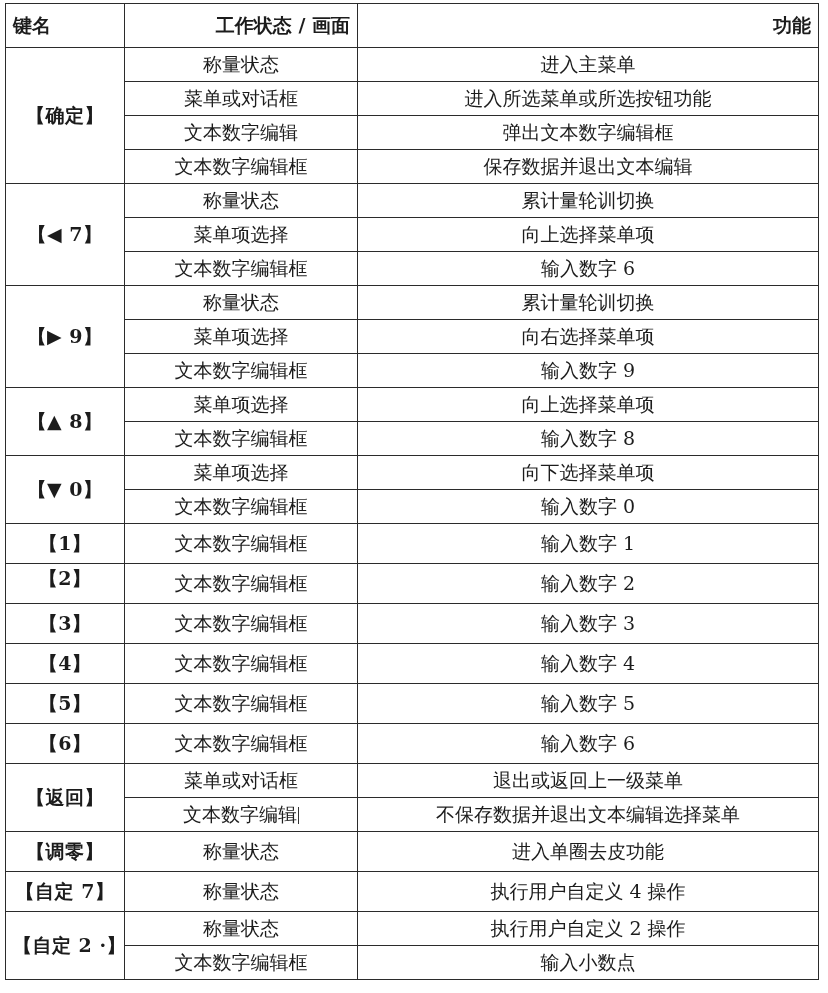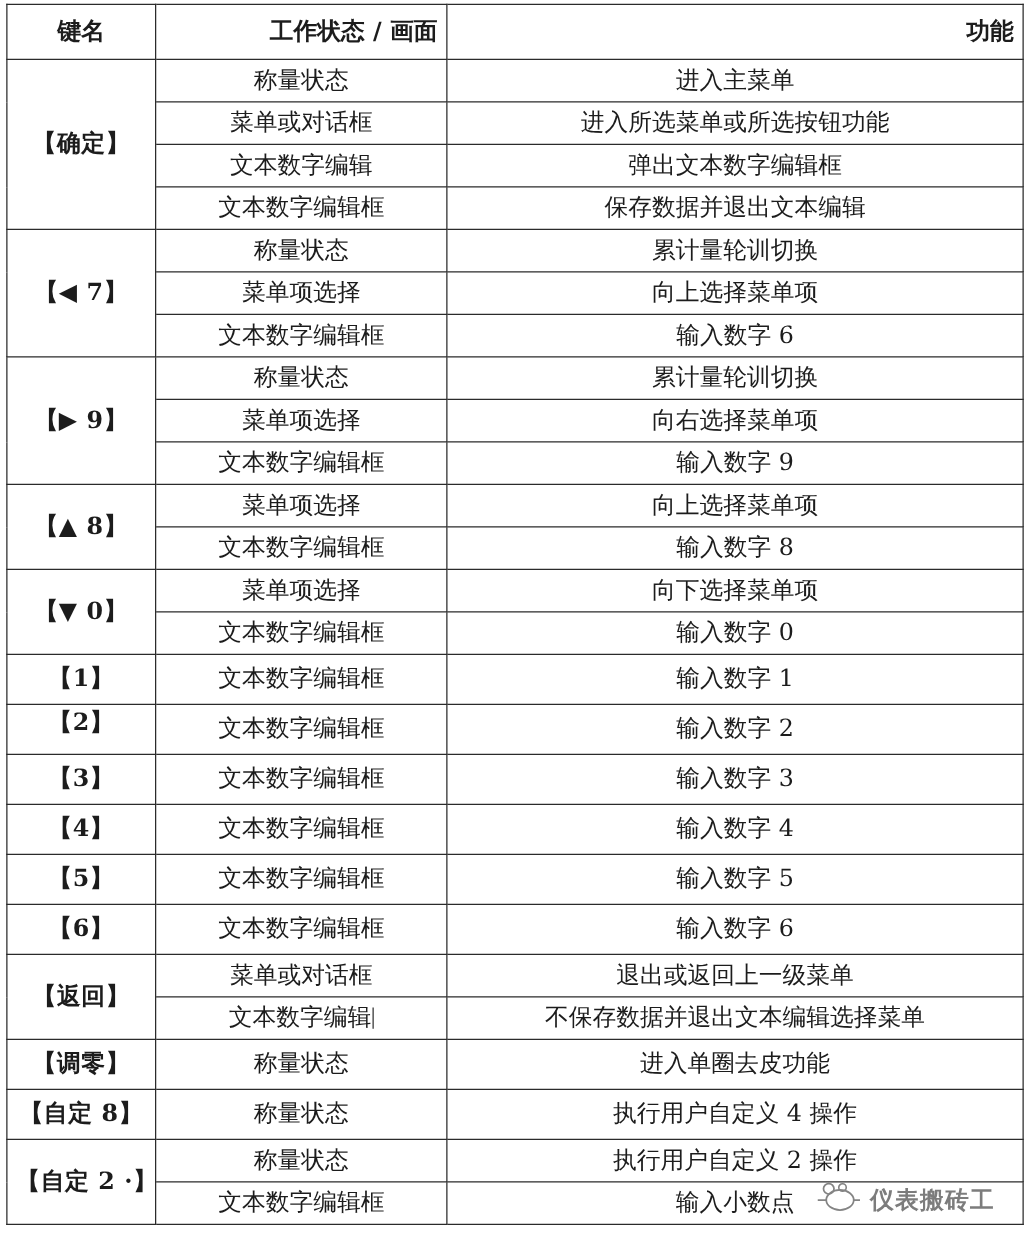--- a/index.html
+++ b/index.html
@@ -60,21 +60,21 @@
     letter-spacing: 0.5px;
     white-space: nowrap;
   }
   td.keycell.top-align { vertical-align: top; padding-top: 4px; }
 
   td.statecell, td.funccell {
     text-align: center;
   }
 
   td.header {
-    text-align: center;
+    text-align: left;
     font-weight: 700;
     height: 44px;
     border-width: 2px;
     border-color: #232323;
   }
   td.header.hleft { text-align: right; }
 
   .rowh34 { height: 34px; }
   .rowh40 { height: 40px; }
 
@@ -233,40 +233,30 @@
         <tr class="rowh34">
           <td class="statecell">文本数字编辑<span class="caret"></span></td>
           <td class="funccell">不保存数据并退出文本编辑选择菜单</td>
         </tr>
         <tr class="rowh40">
           <td class="keycell grouptop" rowspan="1">【调零】</td>
           <td class="statecell grouptop">称量状态</td>
           <td class="funccell grouptop">进入单圈去皮功能</td>
         </tr>
         <tr class="rowh40">
-          <td class="keycell grouptop" rowspan="1">【自定 8】</td>
+          <td class="keycell grouptop" rowspan="1">【自定 7】</td>
           <td class="statecell grouptop">称量状态</td>
           <td class="funccell grouptop">执行用户自定义 4 操作</td>
         </tr>
         <tr class="rowh34">
           <td class="keycell grouptop" rowspan="2">【自定 2 ·】</td>
           <td class="statecell grouptop">称量状态</td>
           <td class="funccell grouptop">执行用户自定义 2 操作</td>
         </tr>
         <tr class="rowh34">
           <td class="statecell">文本数字编辑框</td>
           <td class="funccell">输入小数点</td>
         </tr>
       </tbody>
   </table>
 
-  <div id="watermark">
-    <svg class="wm-logo" viewBox="0 0 34 26">
-      <ellipse cx="18" cy="15" rx="11" ry="8" fill="none" stroke="#555" stroke-width="1.4"></ellipse>
-      <circle cx="9" cy="6" r="4.2" fill="none" stroke="#555" stroke-width="1.4"></circle>
-      <circle cx="20" cy="5" r="3" fill="none" stroke="#555" stroke-width="1.3"></circle>
-      <line x1="0" y1="15" x2="7" y2="15" stroke="#555" stroke-width="1.4"></line>
-      <line x1="29" y1="15" x2="34" y2="15" stroke="#555" stroke-width="1.4"></line>
-    </svg>
-    <div class="wm-text">仪表搬砖工</div>
-  </div>
 
 </div>
 
 </body></html>

